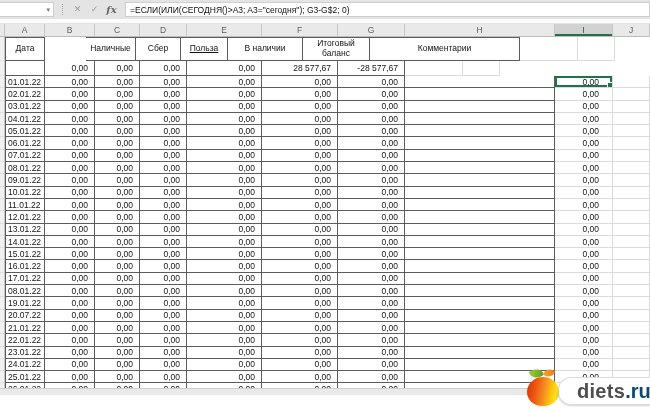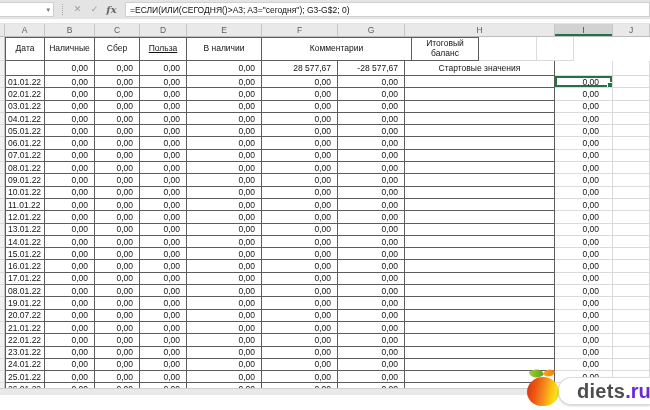--- a/index.html
+++ b/index.html
@@ -61,21 +61,21 @@
   
   .statusbar{height:7px;background:#e9e9e9;border-top:1px solid #cfcfcf;overflow:visible}
 
   
   .wm{position:absolute;left:526px;top:369px;width:124px;height:38px;z-index:6}
   .pill{position:absolute;left:32px;top:8px;right:0;height:28px;background:#fff;
     border:1px solid #dcdcdc;border-right:none;border-radius:13px 0 0 13px;
     box-shadow:0 1px 2px rgba(0,0,0,.18);display:flex;align-items:center;padding-left:18px}
   .brand{font-size:20px;font-weight:bold;color:#4e4e4e;letter-spacing:.3px;
     text-shadow:-1px -1px 0 #fff,1px -1px 0 #fff,-1px 1px 0 #fff,1px 1px 0 #fff}
-  .domain{font-size:20px;font-weight:bold;color:#6d28d9;
+  .domain{font-size:20px;font-weight:bold;color:#0c4a6e;
     text-shadow:-1px -1px 0 #fff,1px -1px 0 #fff,-1px 1px 0 #fff,1px 1px 0 #fff}
   .apple{position:absolute;left:0;top:0;width:36px;height:38px;z-index:2}
   .apple .body{position:absolute;left:1px;top:8px;width:32px;height:29px;
     border-radius:16px 16px 15px 15px/15px 15px 14px 14px;
     background:linear-gradient(100deg,#dd3a10 8%,#ef5a10 30%,#f68b1f 52%,#fcc30d 72%,#ffe01a 86%,#a8c43a 98%)}
   .apple .leaf{position:absolute;display:block}
   .apple .leaf.g{left:4px;top:0;width:13px;height:9px;border-radius:0 100% 30% 100%;
     transform:rotate(-24deg);background:linear-gradient(120deg,#9ed134,#5d9e1b)}
   .apple .leaf.o{left:18px;top:0;width:10px;height:8px;border-radius:100% 0 100% 30%;
     transform:rotate(20deg);background:linear-gradient(60deg,#f7a41d,#f47b16)}
@@ -111,39 +111,38 @@
       <div class="letter" style="width: 67px;">G</div>
       <div class="letter" style="width: 150px;">H</div>
       <div class="letter selcol" style="width: 58px;">I</div>
       <div class="letter" style="width: 37px;">J</div>
     </div>
 
   <div class="sheet" id="sheet">
       <div class="grow hrow" style="height: 24px;">
         <div class="rstub" style="width: 5px;"></div>
         <div class="tb th first" style="width: 40px;">Дата</div>
-        <div class="tb th" style="width: 50px;">Наличные</div>
+        <div class="tb th" style="width: 50px; margin-left: 41px;">Наличные</div>
         <div class="tb th" style="width: 45px;">Сбер</div>
         <div class="tb th" style="width: 47px; text-decoration: underline;">Польза</div>
         <div class="tb th" style="width: 75px;">В наличии</div>
+        <div class="tb th" style="width: 67px;">Итоговый баланс</div>
         <div class="tb th" style="width: 150px;">Комментарии</div>
-        <div class="tb th" style="width: 67px;">Итоговый баланс</div>
         <div class="gc" style="width: 58px;"></div>
         <div class="gc" style="width: 37px;"></div>
       </div>
       <div class="grow " style="height: 15px;">
         <div class="rstub" style="width: 5px;"></div>
         <div class="tb first" style="width: 40px;"></div>
         <div class="tb num" style="width: 50px;">0,00</div>
         <div class="tb num" style="width: 45px;">0,00</div>
         <div class="tb num" style="width: 47px;">0,00</div>
         <div class="tb num" style="width: 75px;">0,00</div>
         <div class="tb num" style="width: 76px;">28 577,67</div>
         <div class="tb num" style="width: 67px;">-28 577,67</div>
-        <div class="tb ctr" style="width: 150px;">Стартовые значения</div>
         <div class="gc" style="width: 58px;"></div>
         <div class="gc" style="width: 37px;"></div>
       </div>
       <div class="grow " style="height: 12.3px;">
         <div class="rstub" style="width: 5px;"></div>
         <div class="tb first date" style="width: 40px;">01.01.22</div>
         <div class="tb num" style="width: 50px;">0,00</div>
         <div class="tb num" style="width: 45px;">0,00</div>
         <div class="tb num" style="width: 47px;">0,00</div>
         <div class="tb num" style="width: 75px;">0,00</div>

